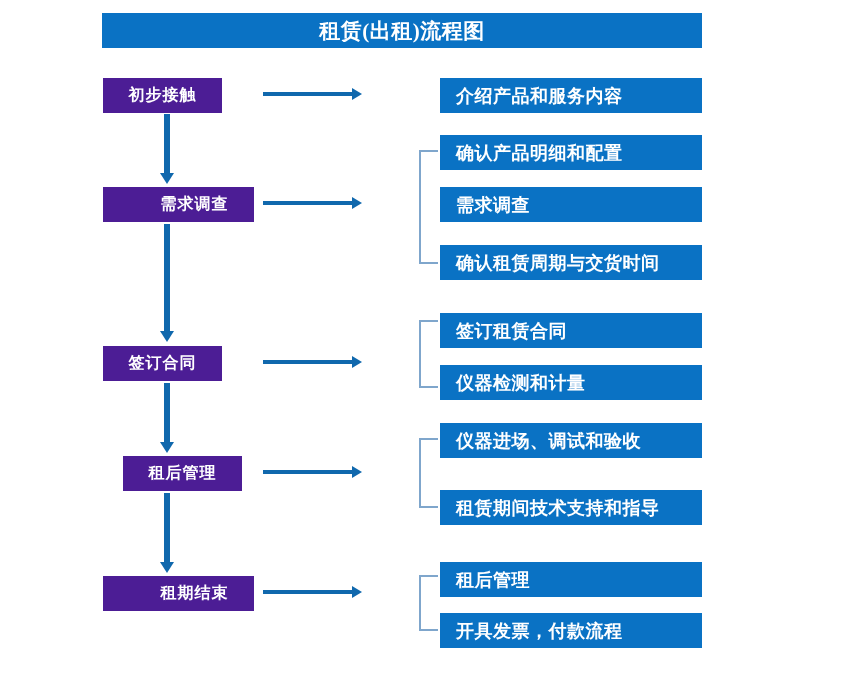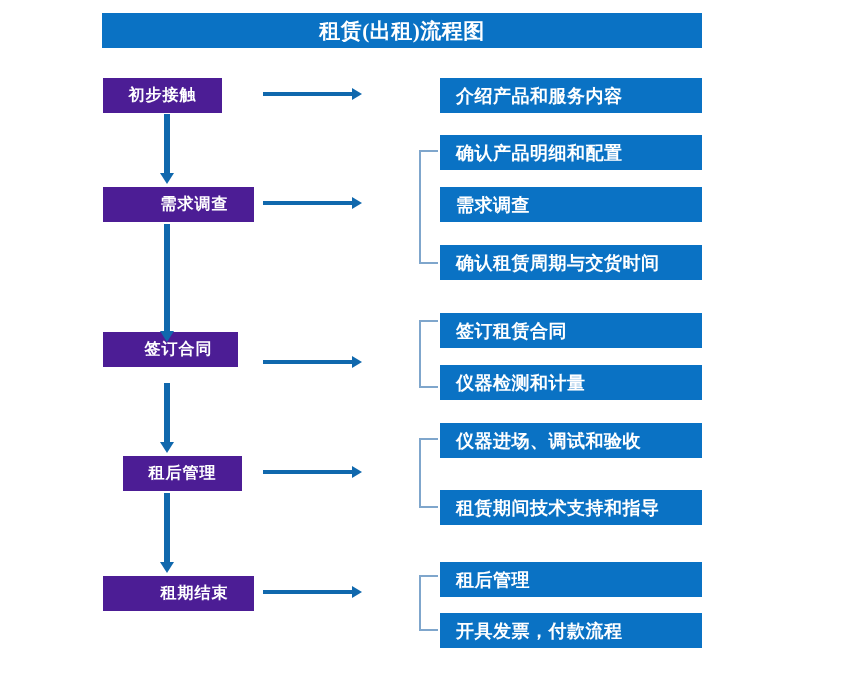--- a/index.html
+++ b/index.html
@@ -132,21 +132,21 @@
 </style>
 </head>
 <body>
 
 <div id="canvas">
 
   <div class="title-bar">租赁(出租)流程图</div>
 
   <div class="stage-box" style="top: 78px;">初步接触</div>
   <div class="stage-box" style="top: 187px; padding-left: 32px;">需求调查</div>
-  <div class="stage-box" style="top: 332px; padding-left: 16px;">签订合同</div>
+  <div class="stage-box" style="top: 346px;">签订合同</div>
   <div class="stage-box" style="top: 456px; margin-left: 20px;">租后管理</div>
   <div class="stage-box" style="top: 576px; padding-left: 32px;">租期结束</div>
 
   <div class="detail-box" style="top: 78px;">介绍产品和服务内容</div>
   <div class="detail-box" style="top: 135px;">确认产品明细和配置</div>
   <div class="detail-box" style="top: 187px;">需求调查</div>
   <div class="detail-box" style="top: 245px;">确认租赁周期与交货时间</div>
   <div class="detail-box" style="top: 313px;">签订租赁合同</div>
   <div class="detail-box" style="top: 365px;">仪器检测和计量</div>
   <div class="detail-box" style="top: 423px;">仪器进场、调试和验收</div>

